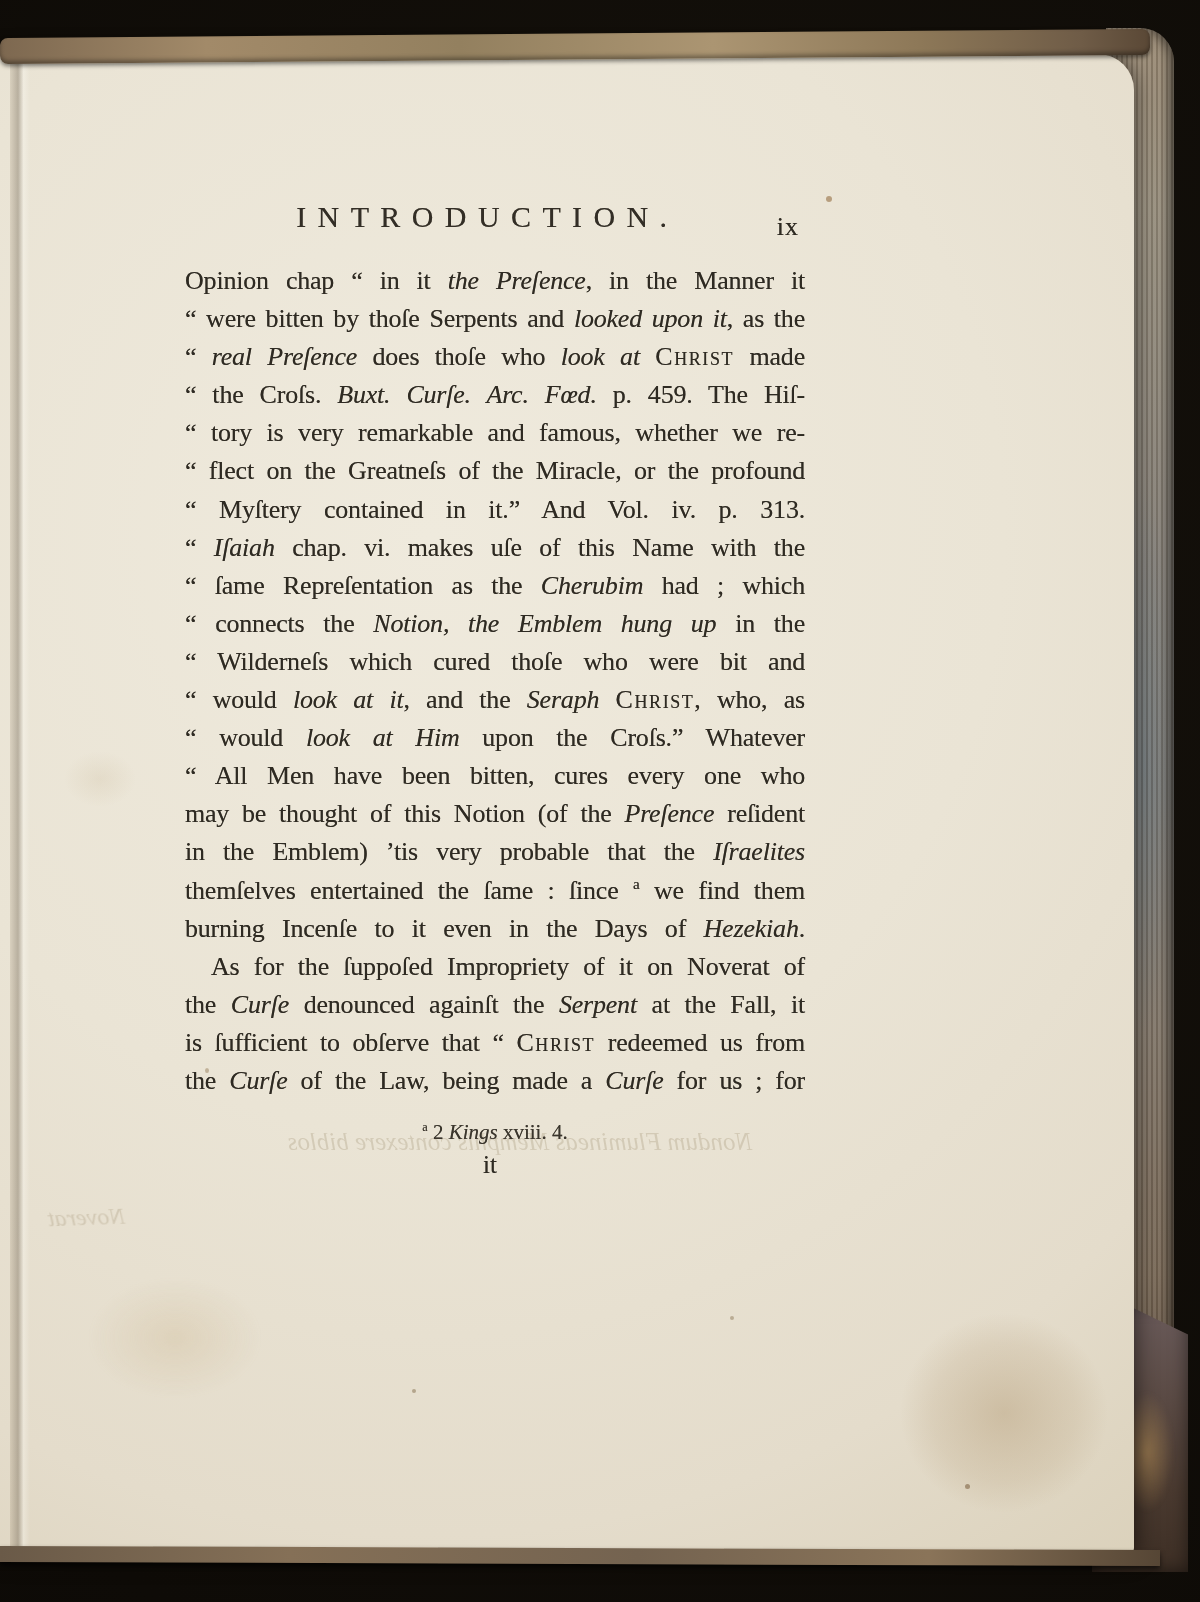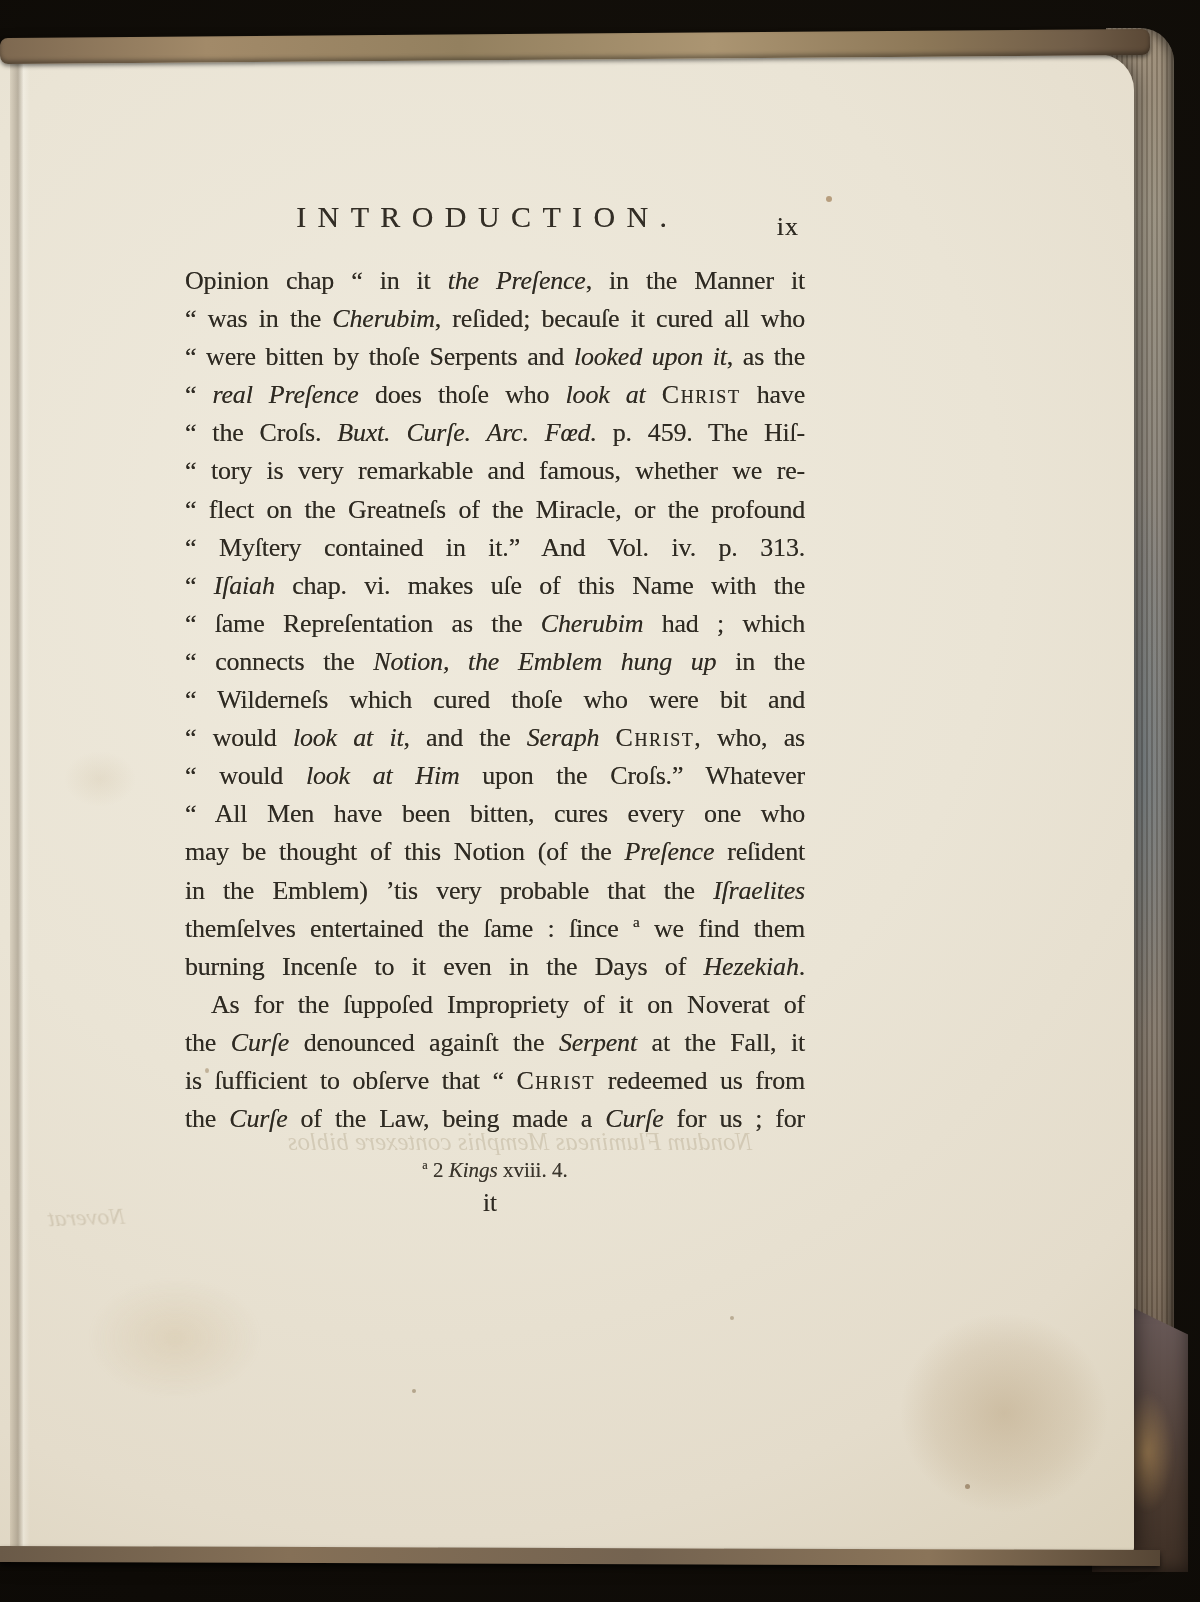--- a/index.html
+++ b/index.html
@@ -136,23 +136,22 @@
   <div class="ghost ghost1">Nondum Flumineas Memphis contexere biblos</div>
   <div class="ghost ghost2">Noverat</div>
 
   <div class="textblock">
     <div class="hdr">
       <span class="hdr-title">INTRODUCTION.</span>
       <span class="hdr-page">ix</span>
     </div>
     <div class="lines" id="lines">
         <div class="line"><span>Opinion chap “ in it </span><i>the Preſence</i><span>, in the Manner it</span></div>
-        <div class="line"><span>“ was in the </span><i>Cherubim</i><span>, reſided; becauſe it cured all who</span></div>
         <div class="line"><span>“ were bitten by thoſe Serpents and </span><i>looked upon it</i><span>, as the</span></div>
-        <div class="line"><span>“ </span><i>real Preſence</i><span> does thoſe who </span><i>look at</i><span> </span><span class="sc">Christ</span><span> have</span></div>
+        <div class="line"><span>“ </span><i>real Preſence</i><span> does thoſe who </span><i>look at</i><span> </span><span class="sc">Christ</span><span> made</span></div>
         <div class="line"><span>“ the Croſs. </span><i>Buxt. Curſe. Arc. Fœd.</i><span> p. 459. The Hiſ-</span></div>
         <div class="line"><span>“ tory is very remarkable and famous, whether we re-</span></div>
         <div class="line"><span>“ flect on the Greatneſs of the Miracle, or the profound</span></div>
         <div class="line"><span>“ Myſtery contained in it.” And Vol. iv. p. 313.</span></div>
         <div class="line"><span>“ </span><i>Iſaiah</i><span> chap. vi. makes uſe of this Name with the</span></div>
         <div class="line"><span>“ ſame Repreſentation as the </span><i>Cherubim</i><span> had ; which</span></div>
         <div class="line"><span>“ connects the </span><i>Notion, the Emblem hung up</i><span> in the</span></div>
         <div class="line"><span>“ Wilderneſs which cured thoſe who were bit and</span></div>
         <div class="line"><span>“ would </span><i>look at it</i><span>, and the </span><i>Seraph</i><span> </span><span class="sc">Christ</span><span>, who, as</span></div>
         <div class="line"><span>“ would </span><i>look at Him</i><span> upon the Croſs.” Whatever</span></div>

